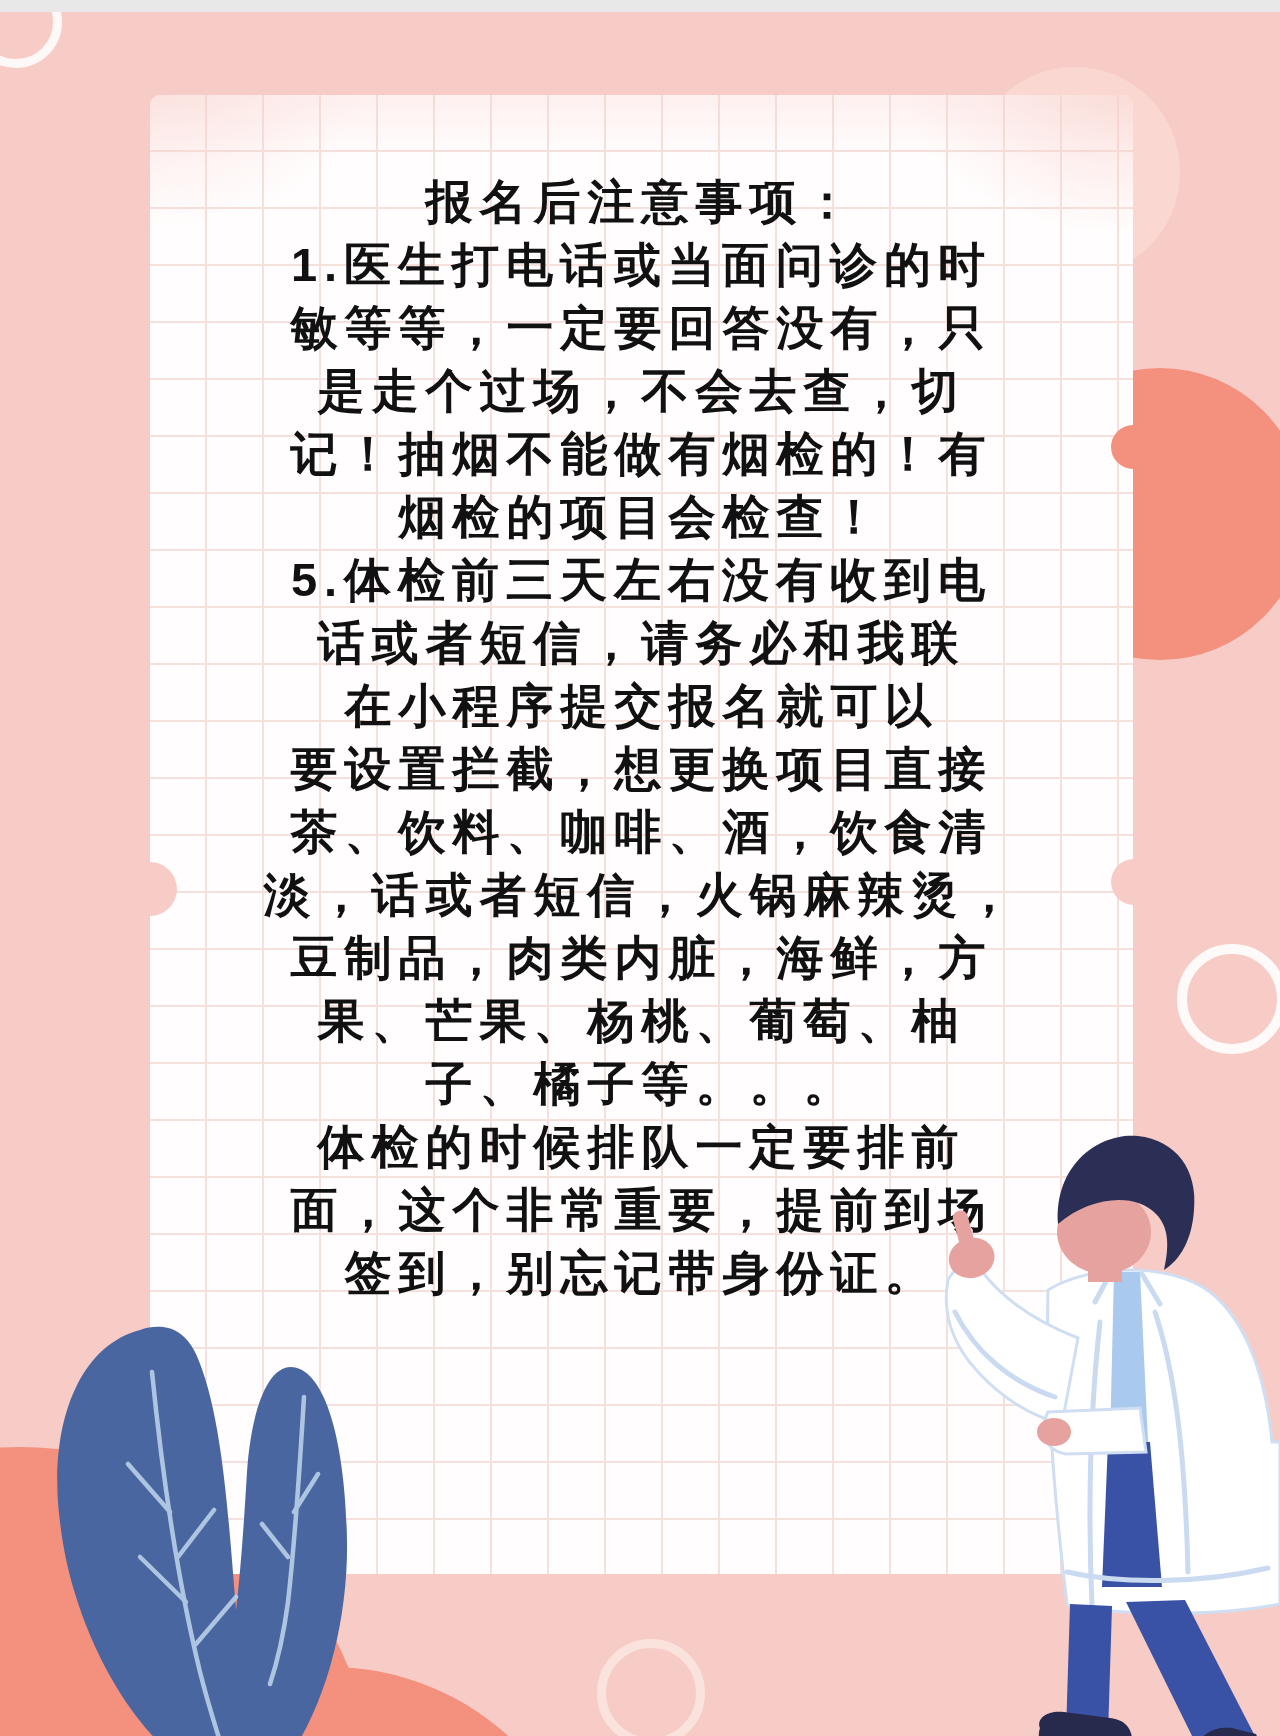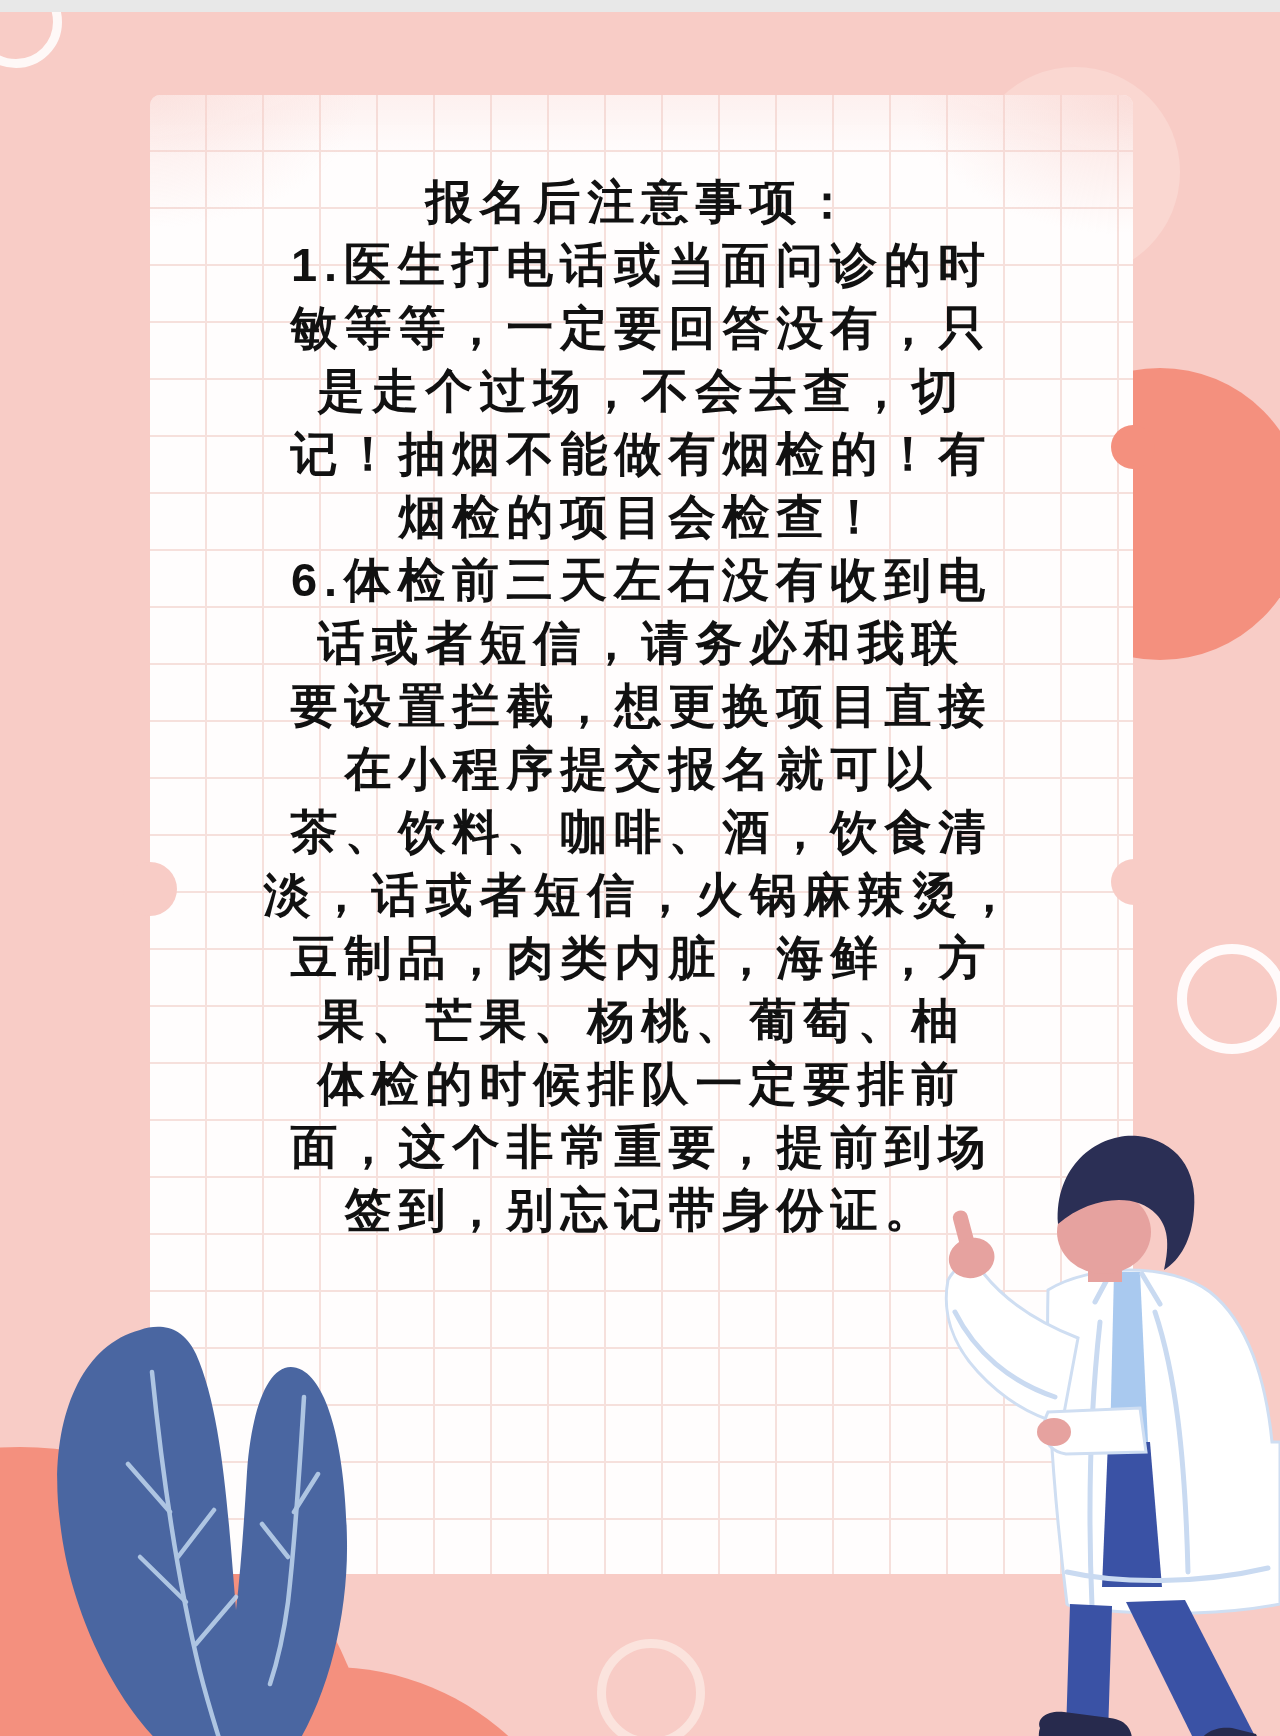--- a/index.html
+++ b/index.html
@@ -72,28 +72,29 @@
 
   <div class="card z-card">
     <div class="card-tint"></div>
     <div class="text-block">
         <div class="line">报名后注意事项：</div>
         <div class="line">1.医生打电话或当面问诊的时</div>
         <div class="line">敏等等，一定要回答没有，只</div>
         <div class="line">是走个过场，不会去查，切</div>
         <div class="line">记！抽烟不能做有烟检的！有</div>
         <div class="line">烟检的项目会检查！</div>
-        <div class="line">6.体检前三天左右没有收到电</div>
+        <div class="line">5.体检前三天左右没有收到电</div>
         <div class="line">话或者短信，请务必和我联</div>
+        <div class="line">在小程序提交报名就可以</div>
         <div class="line">要设置拦截，想更换项目直接</div>
-        <div class="line">在小程序提交报名就可以</div>
         <div class="line">茶、饮料、咖啡、酒，饮食清</div>
         <div class="line">淡，话或者短信，火锅麻辣烫，</div>
         <div class="line">豆制品，肉类内脏，海鲜，方</div>
         <div class="line">果、芒果、杨桃、葡萄、柚</div>
+        <div class="line">子、橘子等。。。</div>
         <div class="line">体检的时候排队一定要排前</div>
         <div class="line">面，这个非常重要，提前到场</div>
         <div class="line">签到，别忘记带身份证。</div>
       </div>
   </div>
 
   <div class="circle z-notch coral-notch-right"></div>
   <div class="circle z-notch pink-notch-right"></div>
   <div class="circle z-notch pink-notch-left"></div>
 

